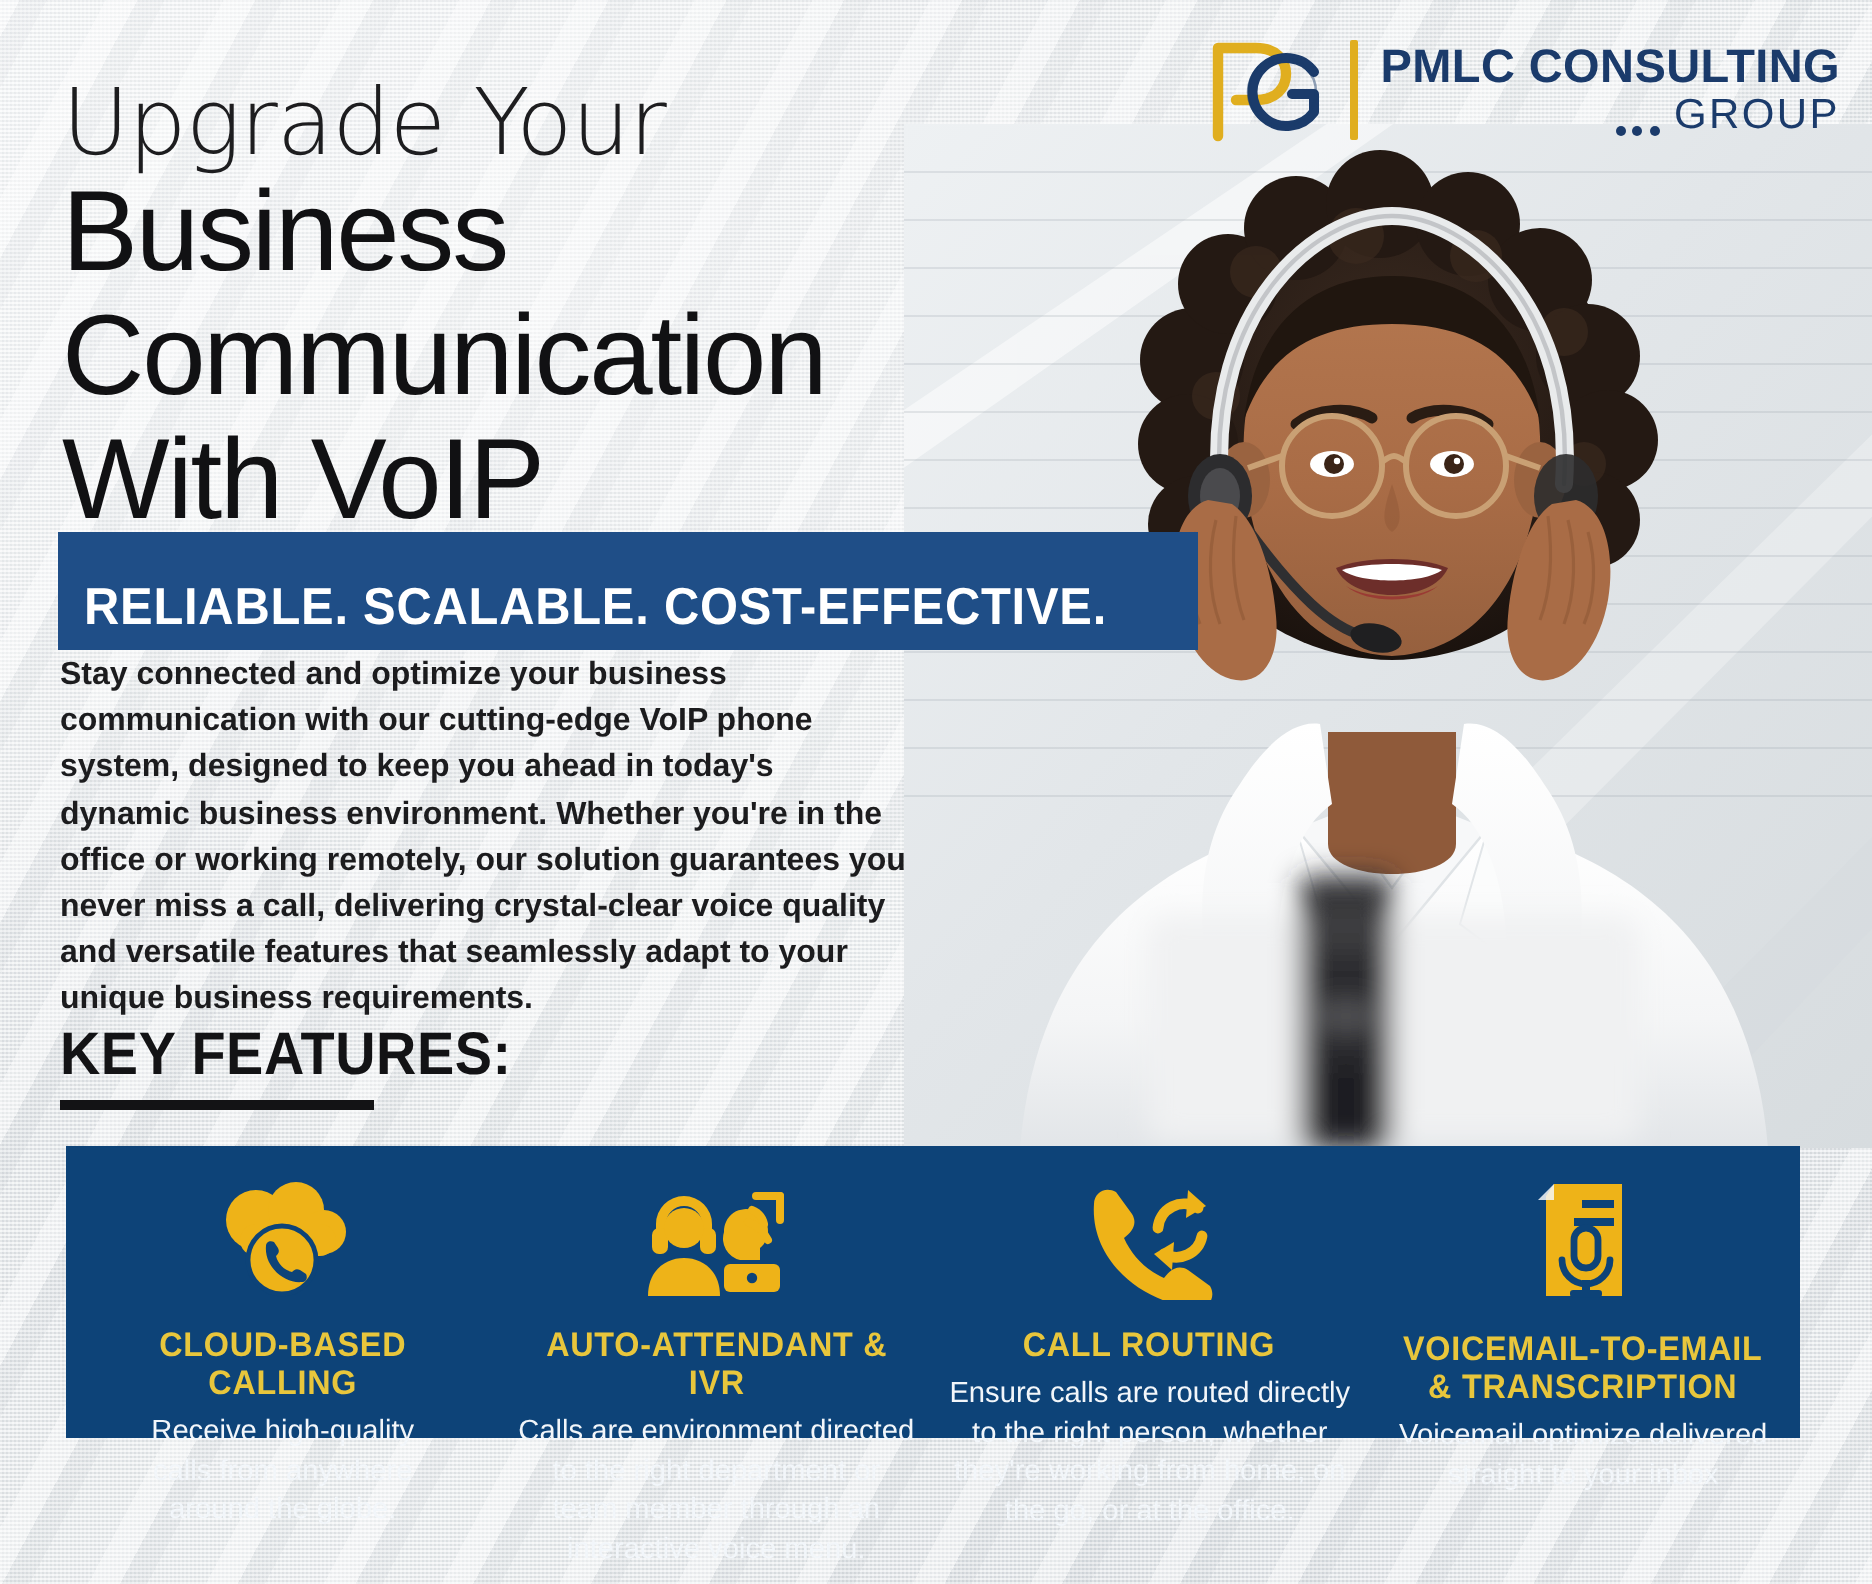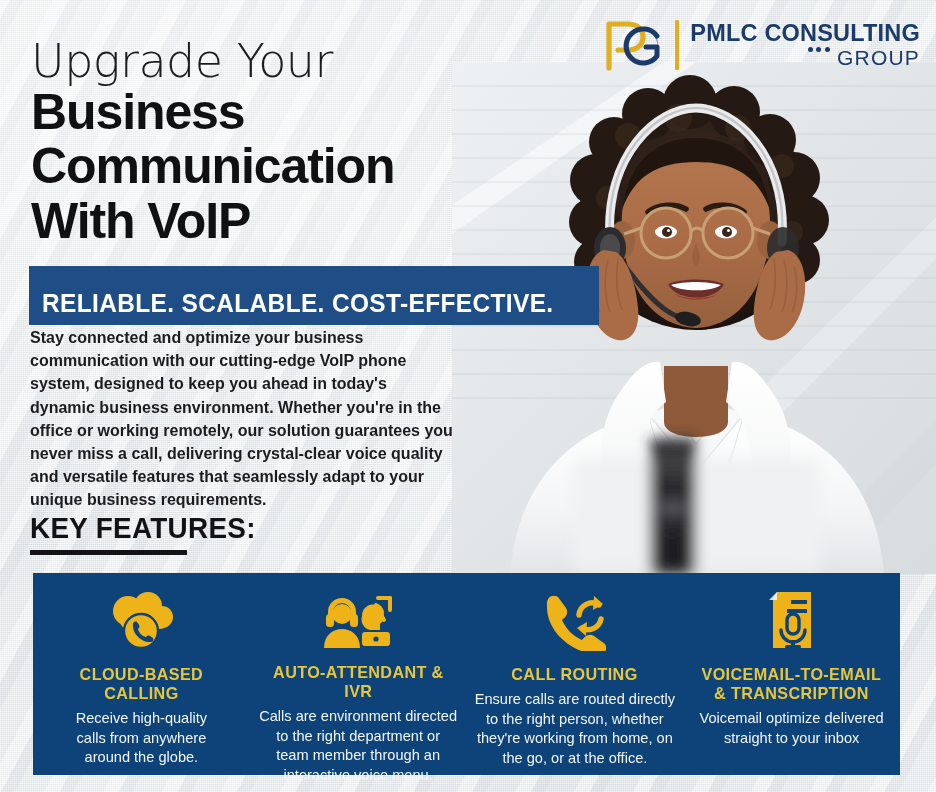--- a/index.html
+++ b/index.html
@@ -53,21 +53,21 @@
   .logo-mark{ width:64px; height:58px; flex:none; }
   .logo-rule{
     width:4px; height:50px; background:#e0ae1f; border-radius:1px; flex:none;
   }
   .logo-text{ line-height:1; }
   .logo-l1{
     font-size:23.5px; font-weight:bold; color:#1b3b6b;
     letter-spacing:.2px; white-space:nowrap;
   }
   .logo-l2{
-    margin-top:1px; display:flex; align-items:flex-start; justify-content:flex-end; gap:7px;
+    margin-top:1px; display:flex; align-items:flex-end; justify-content:flex-end; gap:7px;
   }
   .logo-dots{ display:flex; gap:3.5px; }
   .logo-dots i{ width:5px; height:5px; border-radius:50%; background:#1b3b6b; display:block; }
   .logo-l2 span{
     font-size:21px; font-weight:normal; color:#1b3b6b; letter-spacing:1.2px;
   }
 
   
   .photo{
     position:absolute;
@@ -79,21 +79,21 @@
   
   .headline{
     position:absolute; left:31px; top:38px; z-index:6;
   }
   .h-thin{
     font-size:46px; font-weight:300; color:#1d1d1f;
     letter-spacing:-.5px; line-height:1.02;
     font-family:"DejaVu Sans", sans-serif;
   }
   .h-bold{
-    font-size:50px; font-weight:bold; color:#111113;
+    font-size:57px; font-weight:normal; color:#111113;
     letter-spacing:-1.1px; line-height:1.09;
     font-family:"Liberation Sans", sans-serif;
   }
 
   
   .tagline{
     position:absolute; left:29px; top:266px; z-index:6;
     background:#1f4e87;
     padding:24px 13px 9px 13px;
   }
@@ -123,21 +123,21 @@
     letter-spacing:.3px; line-height:1;
     transform:scaleX(.93); transform-origin:left center;
     white-space:nowrap;
   }
   .kf-rule{
     margin-top:7px; width:157px; height:5px; background:#131315;
   }
 
   
   .panel{
-    position:absolute; left:33px; top:573px; width:867px; height:202px;
+    position:absolute; left:33px; top:573px; width:867px; height:146px;
     background:#0d4378; z-index:7;
     display:flex;
   }
   .card{
     flex:1 1 0;
     padding:17px 8px 0 8px;
     display:flex; flex-direction:column; align-items:center;
     text-align:center;
   }
   .card-icon{ height:62px; display:flex; align-items:center; justify-content:center; }

